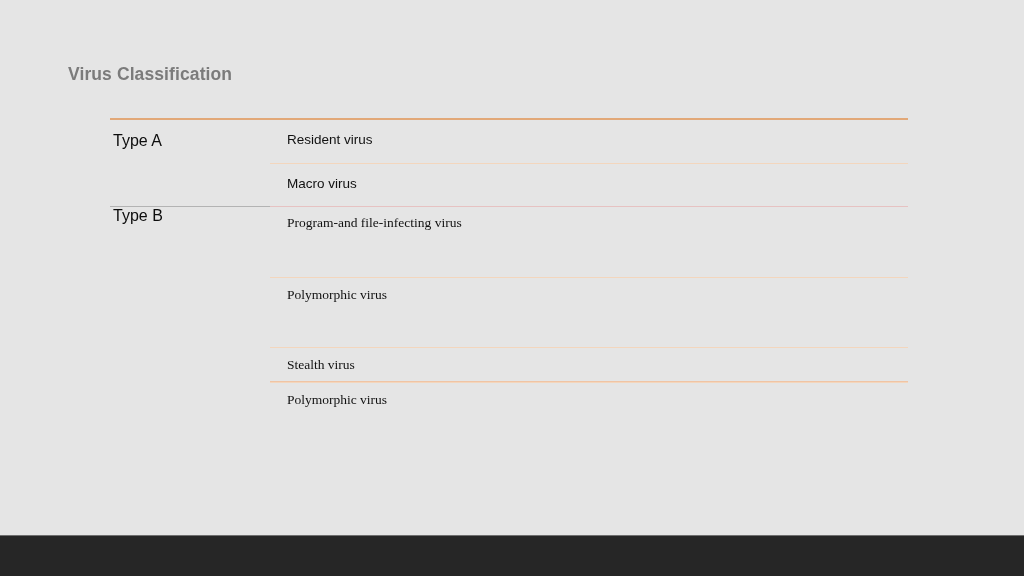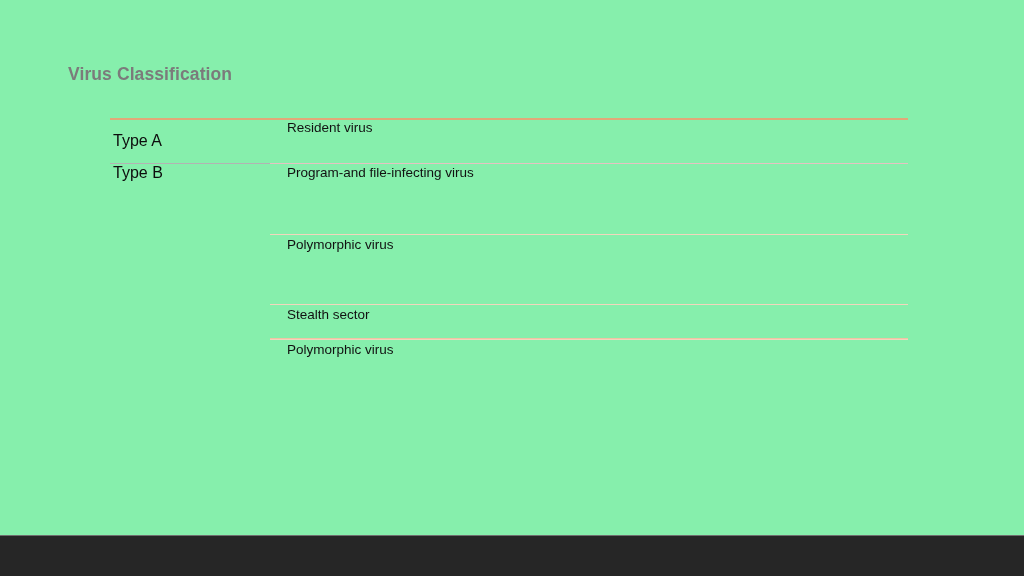--- a/index.html
+++ b/index.html
@@ -14,21 +14,21 @@
     overflow: hidden;
     font-family: "Liberation Sans", sans-serif;
     -webkit-font-smoothing: antialiased;
   }
 
   .slide {
     position: absolute;
     left: 0; top: 0;
     width: 1024px;
     height: 576px;
-    background: #86efac;
+    background: #e5e5e5;
   }
 
   
   .slide-title {
     position: absolute;
     left: 68px;
     top: 64px;
     font-size: 17.5px;
     font-weight: bold;
     color: #7b7b7b;
@@ -95,29 +95,29 @@
     box-sizing: border-box;
     padding-left: 17px;
     font-size: 13.5px;
     color: #111111;
     white-space: nowrap;
   }
 
   
   .group-a .vrow { height: 43px; }
   .group-a .vrow .label-cell { padding-top: 12px; }
-  .group-a .vrow .value-cell { }
+  .group-a .vrow .value-cell { padding-top: 12px; }
   .group-a .vrow + .vrow .value-cell {
     border-top: 1.6px solid #f3d6bd;
   }
 
   
   .group-b .vrow { height: 35px; }
   .group-b .vrow .label-cell { padding-top: 1px; }
-  .group-b .vrow .value-cell { padding-top: 2px; }
+  .group-b .vrow .value-cell { padding-top: 9px; font-family: Liberation Serif, serif; }
   .group-b .vrow + .vrow .value-cell {
     border-top: 1.6px solid #f3d6bd;
     margin-top: 36px;
   }
 
   
   .footer-bar {
     position: absolute;
     left: 0;
     top: 536px;
@@ -147,20 +147,24 @@
 
     <div class="group-a">
 
       <div class="vrow">
         <div class="label-cell">Type A</div>
         <div class="value-cell">Resident virus</div>
       </div>
 
 
 
+      <div class="vrow">
+        <div class="label-cell"></div>
+        <div class="value-cell">Macro virus</div>
+      </div>
 
     </div>
 
     <div class="group-sep">
       <div class="left"></div>
       <div class="right"></div>
     </div>
 
     <div class="group-b">
 
@@ -173,21 +177,21 @@
         <div class="label-cell"></div>
         <div class="value-cell">Polymorphic virus</div>
       </div>
 
       <div class="vrow">
         <div class="label-cell"></div>
       </div>
 
       <div class="vrow">
         <div class="label-cell"></div>
-        <div class="value-cell">Stealth sector</div>
+        <div class="value-cell">Stealth virus</div>
       </div>
 
       <div class="vrow">
         <div class="label-cell"></div>
         <div class="value-cell">Polymorphic virus</div>
       </div>
 
     </div>
 
     <div class="table-bottom-rule"></div>

